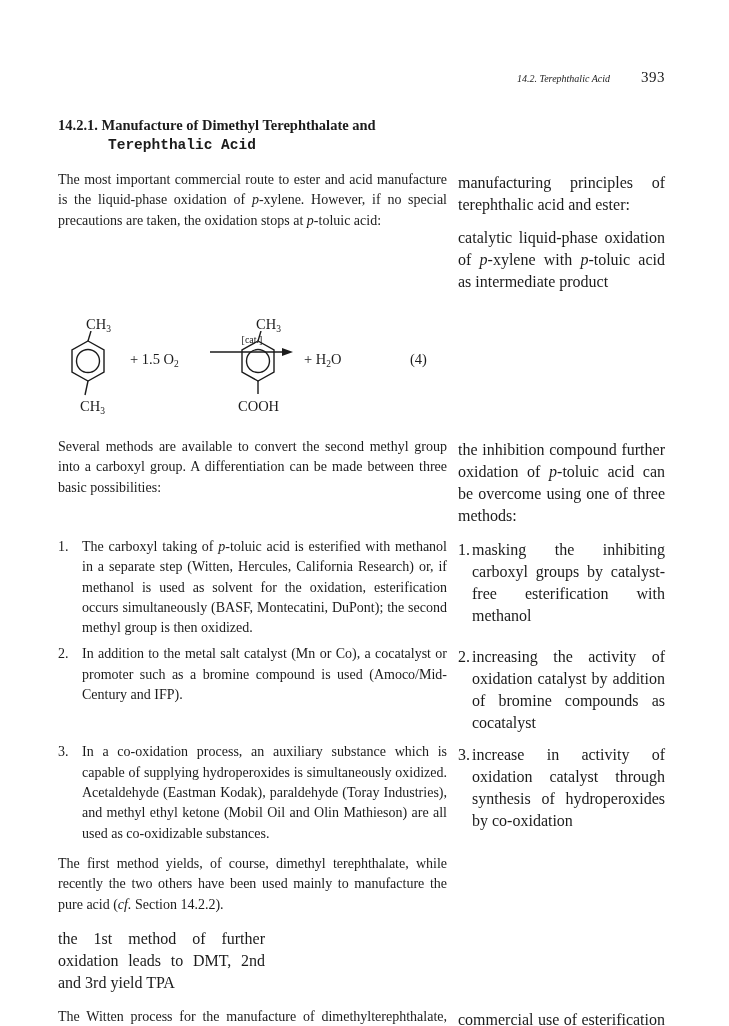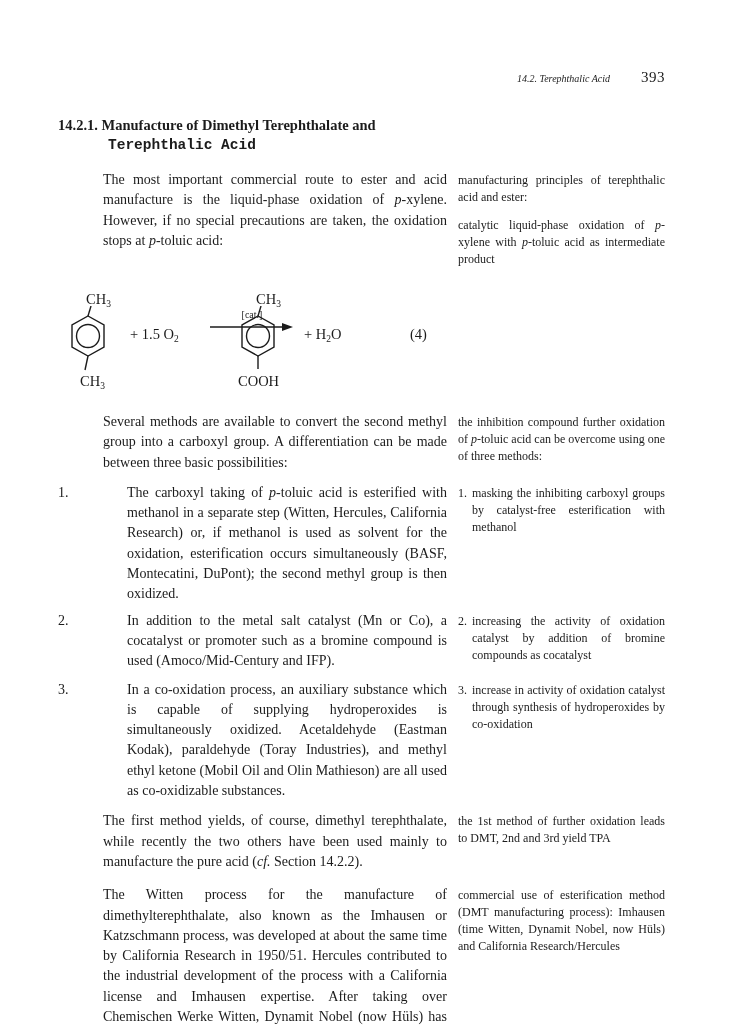--- a/index.html
+++ b/index.html
@@ -34,25 +34,24 @@
 
   
   .row { display: flex; gap: 11px; align-items: flex-start; }
   .main-col { width: 389px; flex: none; }
   .margin-col { width: 207px; flex: none; padding-top: 2px; }
 
   .body-text {
     font-size: 14px;
     line-height: 20.3px;
     text-align: justify;
-    margin-left: 45px;
   }
   .margin-note {
-    font-size: 12px;
-    line-height: 17px;
+    font-size: 16px;
+    line-height: 22px;
     text-align: justify;
   }
   .margin-note + .margin-note { margin-top: 11px; }
   .margin-note.numbered { display: flex; }
   .note-num { flex: none; width: 14px; }
   .note-body { flex: 1; text-align: justify; }
 
   .list-item { display: flex; }
   .li-num { flex: none; width: 24px; font-size: 14px; line-height: 20.3px; }
   .li-body { flex: 1; }
@@ -61,21 +60,21 @@
   .seg-sub { font-size: 9.5px; vertical-align: -3px; }
   .seg-sup { font-size: 9.5px; vertical-align: 5px; }
 
   
   .row-para1   { margin-top: 15px; }
   .row-eq      { margin-top: 24px; }
   .row-para2   { margin-top: 20px; }
   .row-item1   { margin-top: 10px; }
   .row-item2   { margin-top: 6px; }
   .row-item3   { margin-top: 8px; }
-  .row-para3   { margin-top: 10px; }
+  .row-para3   { margin-top: 10px; flex-direction: column; }
   .row-para4   { margin-top: 13px; }
 
   
   .equation { position: relative; height: 100px; width: 389px; font-size: 14.5px; }
   .molecule { position: absolute; top: 0; width: 60px; height: 98px; }
   .mol-label { position: absolute; font-size: 14.5px; line-height: 14px; white-space: nowrap; }
   .mol-top { top: 0; }
   .mol-bottom { top: 82px; }
   .mol-svg { position: absolute; top: 14px; left: 4px; }
   .mol-svg polygon, .mol-svg circle, .mol-svg line {

